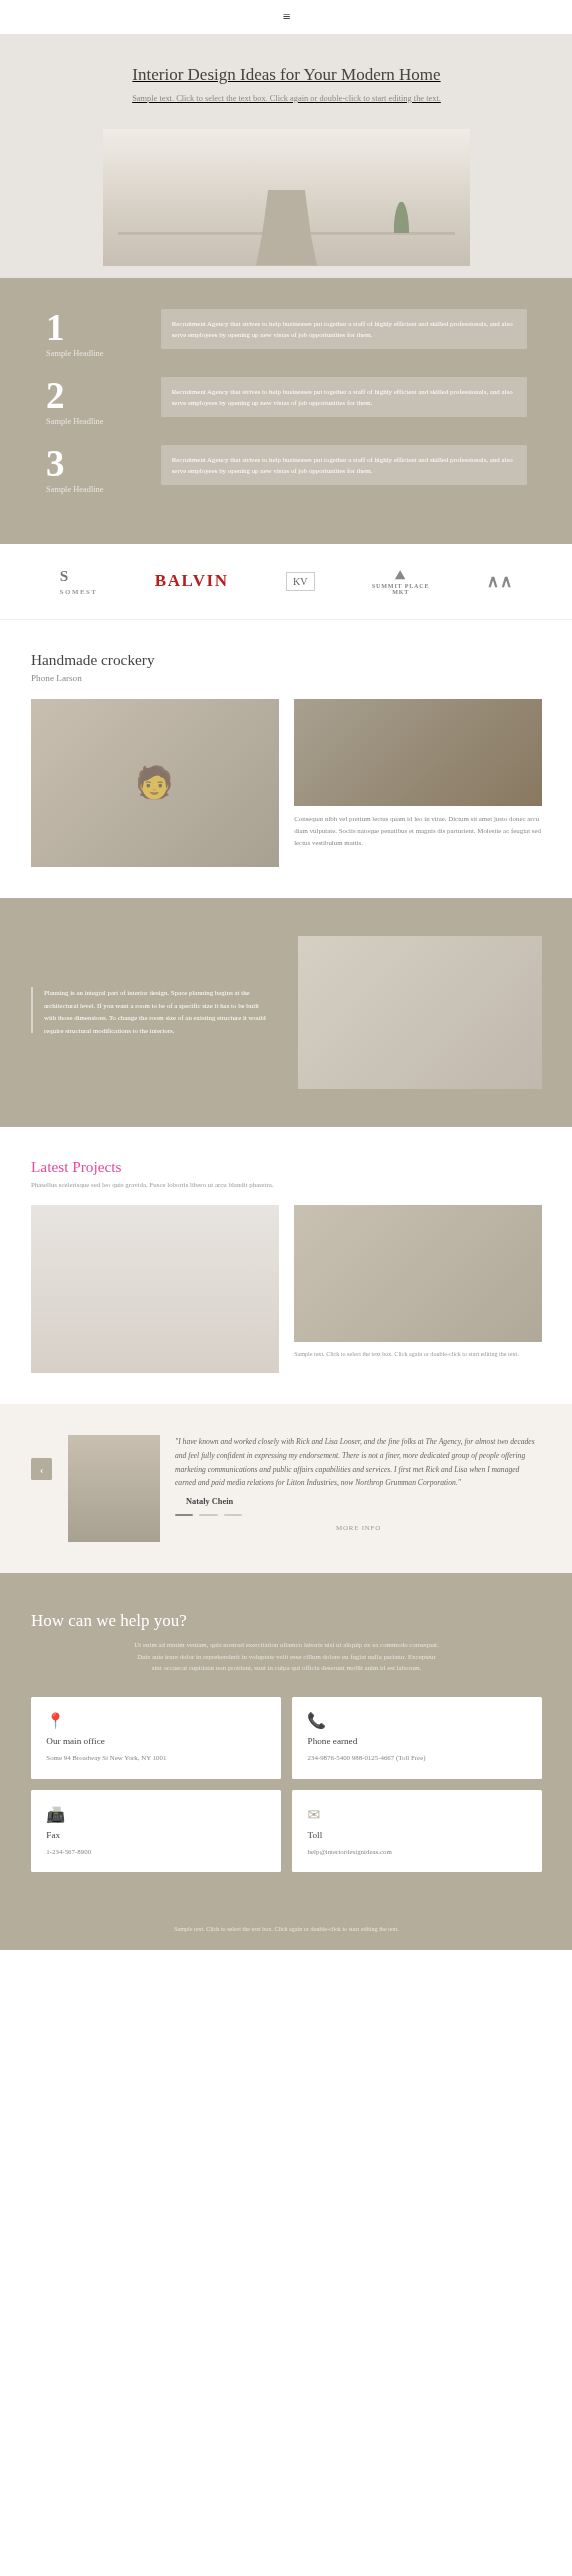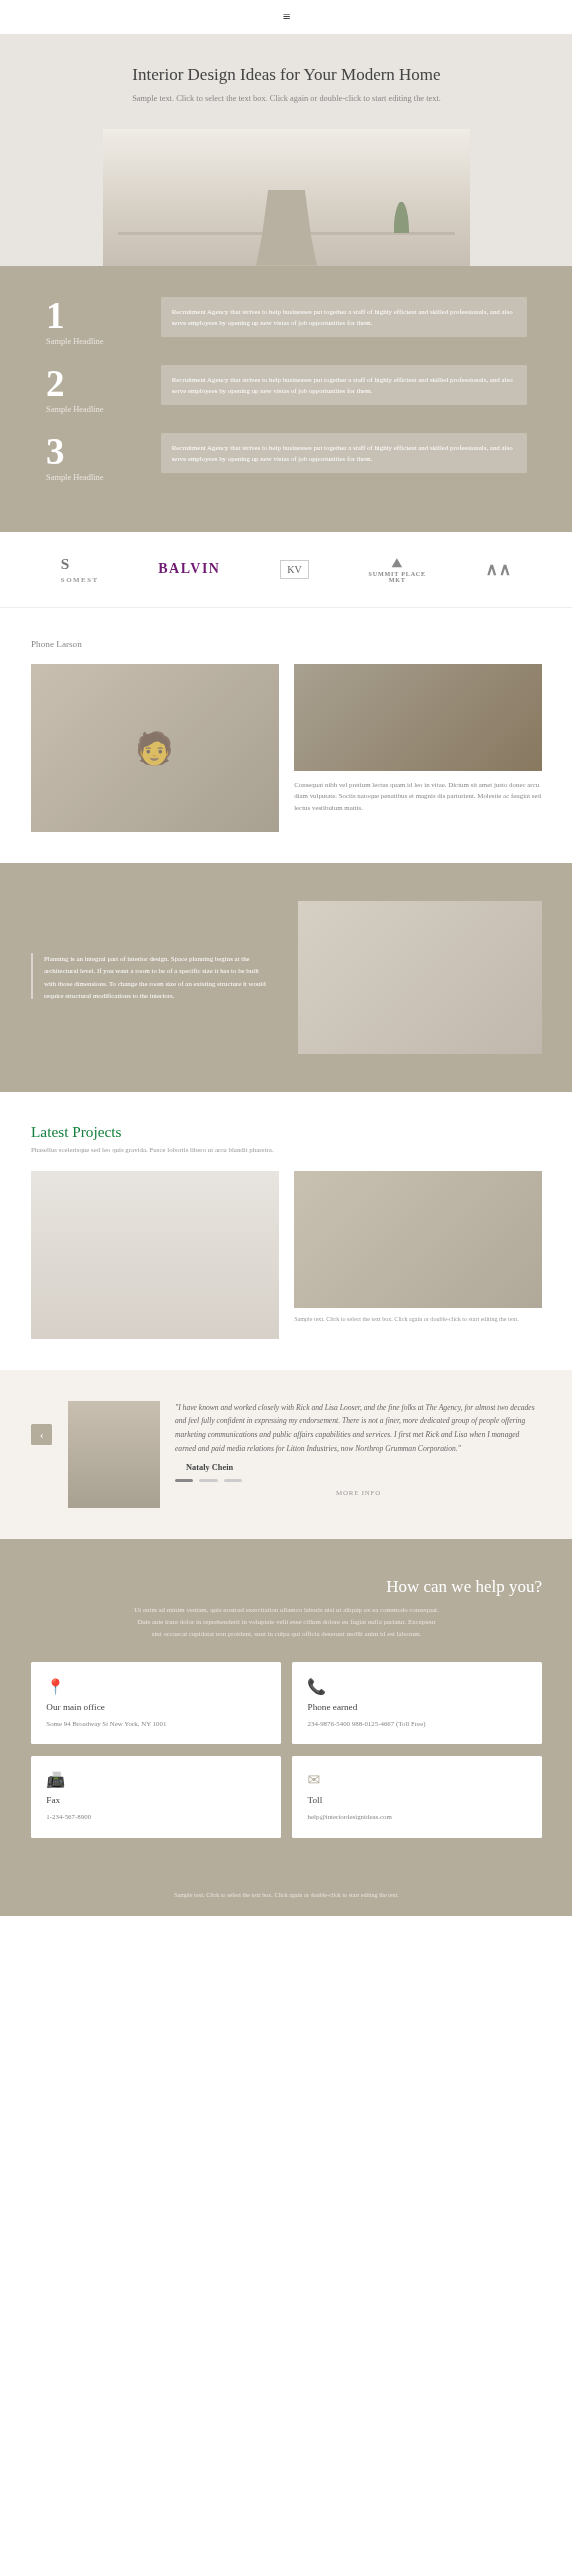--- a/index.html
+++ b/index.html
@@ -3,21 +3,21 @@
   <meta charset="utf-8">
   <style>
     * { margin: 0; padding: 0; box-sizing: border-box; }
     body { font-family: Georgia, 'Times New Roman', serif; background: #fff; width: 573px; }
 
     
     .nav { display: flex; justify-content: center; align-items: center; padding: 9.2px 0; background: #fff; }
     .hamburger { font-size: 13.7px; cursor: pointer; }
 
     
-    .hero { background: #e8e4df; text-align: center; padding: 31px 46px 0; }
+    .hero { background: #e8e4df; text-align: center; padding: 31px 46px 12px; text-decoration: underline; }
     .hero-title { font-size: 17px; color: #444; font-weight: normal; margin-bottom: 7.6px; }
     .hero-subtitle { font-size: 8.4px; color: #888; margin-bottom: 23px; line-height: 1.5; }
     .hero-image { display: flex; justify-content: center; align-items: flex-end; }
 
     
     .numbered-section { background: #b5ad9c; padding: 31px 46px; }
     .numbered-row { display: flex; align-items: flex-start; margin-bottom: 19px; gap: 23px; }
     .number-block { min-width: 92px; }
     .number-big { font-size: 37px; color: #fff; font-weight: bold; line-height: 1; }
     .number-label { font-size: 8.4px; color: #e8e4df; margin-top: 3.1px; }
@@ -40,21 +40,21 @@
     .crockery-text { font-size: 6.9px; color: #888; line-height: 1.7; }
 
     
     .planning-section { background: #b5ad9c; padding: 38px 31px; display: grid; grid-template-columns: 1fr 1fr; gap: 23px; align-items: center; }
     .planning-left { }
     .planning-text { font-size: 6.9px; color: #fff; line-height: 1.8; }
     .planning-img { width: 100%; height: 153px; background: #d6cfc4; border-radius: 1.5px; }
 
     
     .projects-section { padding: 31px 31px; background: #fff; }
-    .projects-title { font-size: 15.3px; color: #15803d; margin-bottom: 3.1px; font-weight: normal; }
+    .projects-title { font-size: 15.3px; color: #ec4899; margin-bottom: 3.1px; font-weight: normal; }
     .projects-subtitle { font-size: 6.9px; color: #999; margin-bottom: 15.3px; line-height: 1.6; }
     .projects-grid { display: grid; grid-template-columns: 1fr 1fr; gap: 15.3px; }
     .project-img-left { width: 100%; height: 168px; background: #e8e4df; border-radius: 1.5px; display: flex; align-items: flex-end; }
     .project-right { display: flex; flex-direction: column; gap: 7.6px; }
     .project-img-right { width: 100%; height: 137px; background: #c8c0b0; border-radius: 1.5px; }
     .project-caption { font-size: 6.1px; color: #999; line-height: 1.6; }
 
     
     .testimonial-section { background: #f5f2ee; padding: 31px; display: flex; gap: 15.3px; align-items: flex-start; }
     .testimonial-nav-left { min-width: 21.4px; height: 21.4px; background: #b5ad9c; display: flex; align-items: center; justify-content: center; color: #fff; font-size: 10.7px; border-radius: 1.5px; cursor: pointer; margin-top: 23px; }
@@ -62,21 +62,21 @@
     .testimonial-content { flex: 1; }
     .testimonial-quote { font-size: 7.6px; color: #666; line-height: 1.8; margin-bottom: 7.6px; font-style: italic; }
     .testimonial-author { font-size: 8.4px; color: #444; font-weight: bold; margin-bottom: 3px; padding-left: 11px; }
     .testimonial-nav-bottom { display: flex; gap: 6.1px; margin-top: 7.6px; }
     .testimonial-dot { width: 18.3px; height: 2.3px; background: #ccc; border-radius: 1.5px; }
     .testimonial-dot.active { background: #888; }
     .more-link { font-size: 6.9px; color: #999; text-align: center; margin-top: 7.6px; letter-spacing: 0.8px; }
 
     
     .help-section { background: #b5ad9c; padding: 38px 31px; }
-    .help-title { text-align: right; font-size: 17px; color: #fff; margin-bottom: 7.6px; font-weight: normal; }
+    .help-title { text-align: left; font-size: 17px; color: #fff; margin-bottom: 7.6px; font-weight: normal; }
     .help-text { text-align: center; font-size: 6.9px; color: #e8e4df; line-height: 1.7; max-width: 305px; margin: 0 auto 23px; }
     .help-grid { display: grid; grid-template-columns: 1fr 1fr; gap: 11.5px; }
     .help-card { background: #fff; padding: 15.3px; border-radius: 1.5px; display: flex; flex-direction: column; align-items: flex-start; gap: 6.1px; }
     .help-icon { font-size: 15.3px; color: #b5ad9c; }
     .help-card-title { font-size: 9.2px; color: #444; font-weight: normal; }
     .help-card-content { font-size: 6.9px; color: #888; line-height: 1.6; }
 
     
     .footer { background: #b5ad9c; padding: 15.3px 31px; text-align: center; }
     .footer-text { font-size: 6.1px; color: #e8e4df; line-height: 1.6; }
@@ -181,30 +181,31 @@
       <p>Recruitment Agency that strives to help businesses put together a staff of highly efficient and skilled professionals, and also serve employees by opening up new vistas of job opportunities for them.</p>
     </div>
   </div>
 </section>
 
 <section class="logos-section">
   <div class="logo-item">
     <span style="font-size:15.3px; font-weight:bold; color:#777;">S</span><br>
     <span style="font-size:6.9px; letter-spacing:1.5px; color:#999;">SOMEST</span>
   </div>
-  <div class="logo-item" style="font-size:14px; color:#701a75; letter-spacing:1.5px;">BALVIN</div>
+  <div class="logo-item" style="font-size:17px; color:#b91c1c; letter-spacing:1.5px;">BALVIN</div>
   <div class="logo-box">KV</div>
   <div class="logo-item" style="text-align:center; font-size:6.1px;">
     <span style="font-size:12.2px;">⛰</span><br>
     <span>SUMMIT PLACE<br>MKT</span>
   </div>
   <div class="logo-item" style="font-size:17px; color:#888;">∧∧</div>
 </section>
 
 <section class="crockery-section">
+  <h2 class="crockery-title">Handmade crockery</h2>
   <p class="crockery-author">Phone Larson</p>
   <div class="crockery-grid">
     <div class="crockery-img-left">
       <div class="person-img">🧑</div>
     </div>
     <div class="crockery-right">
       <div class="crockery-img-right">
         <div class="crockery-img"></div>
       </div>
       <p class="crockery-text">Consequat nibh vel pretium lectus quam id leo in vitae. Dictum sit amet justo donec arcu diam vulputate. Sociis natoque penatibus et magnis dis parturient. Molestie ac feugiat sed lectus vestibulum mattis.</p>

